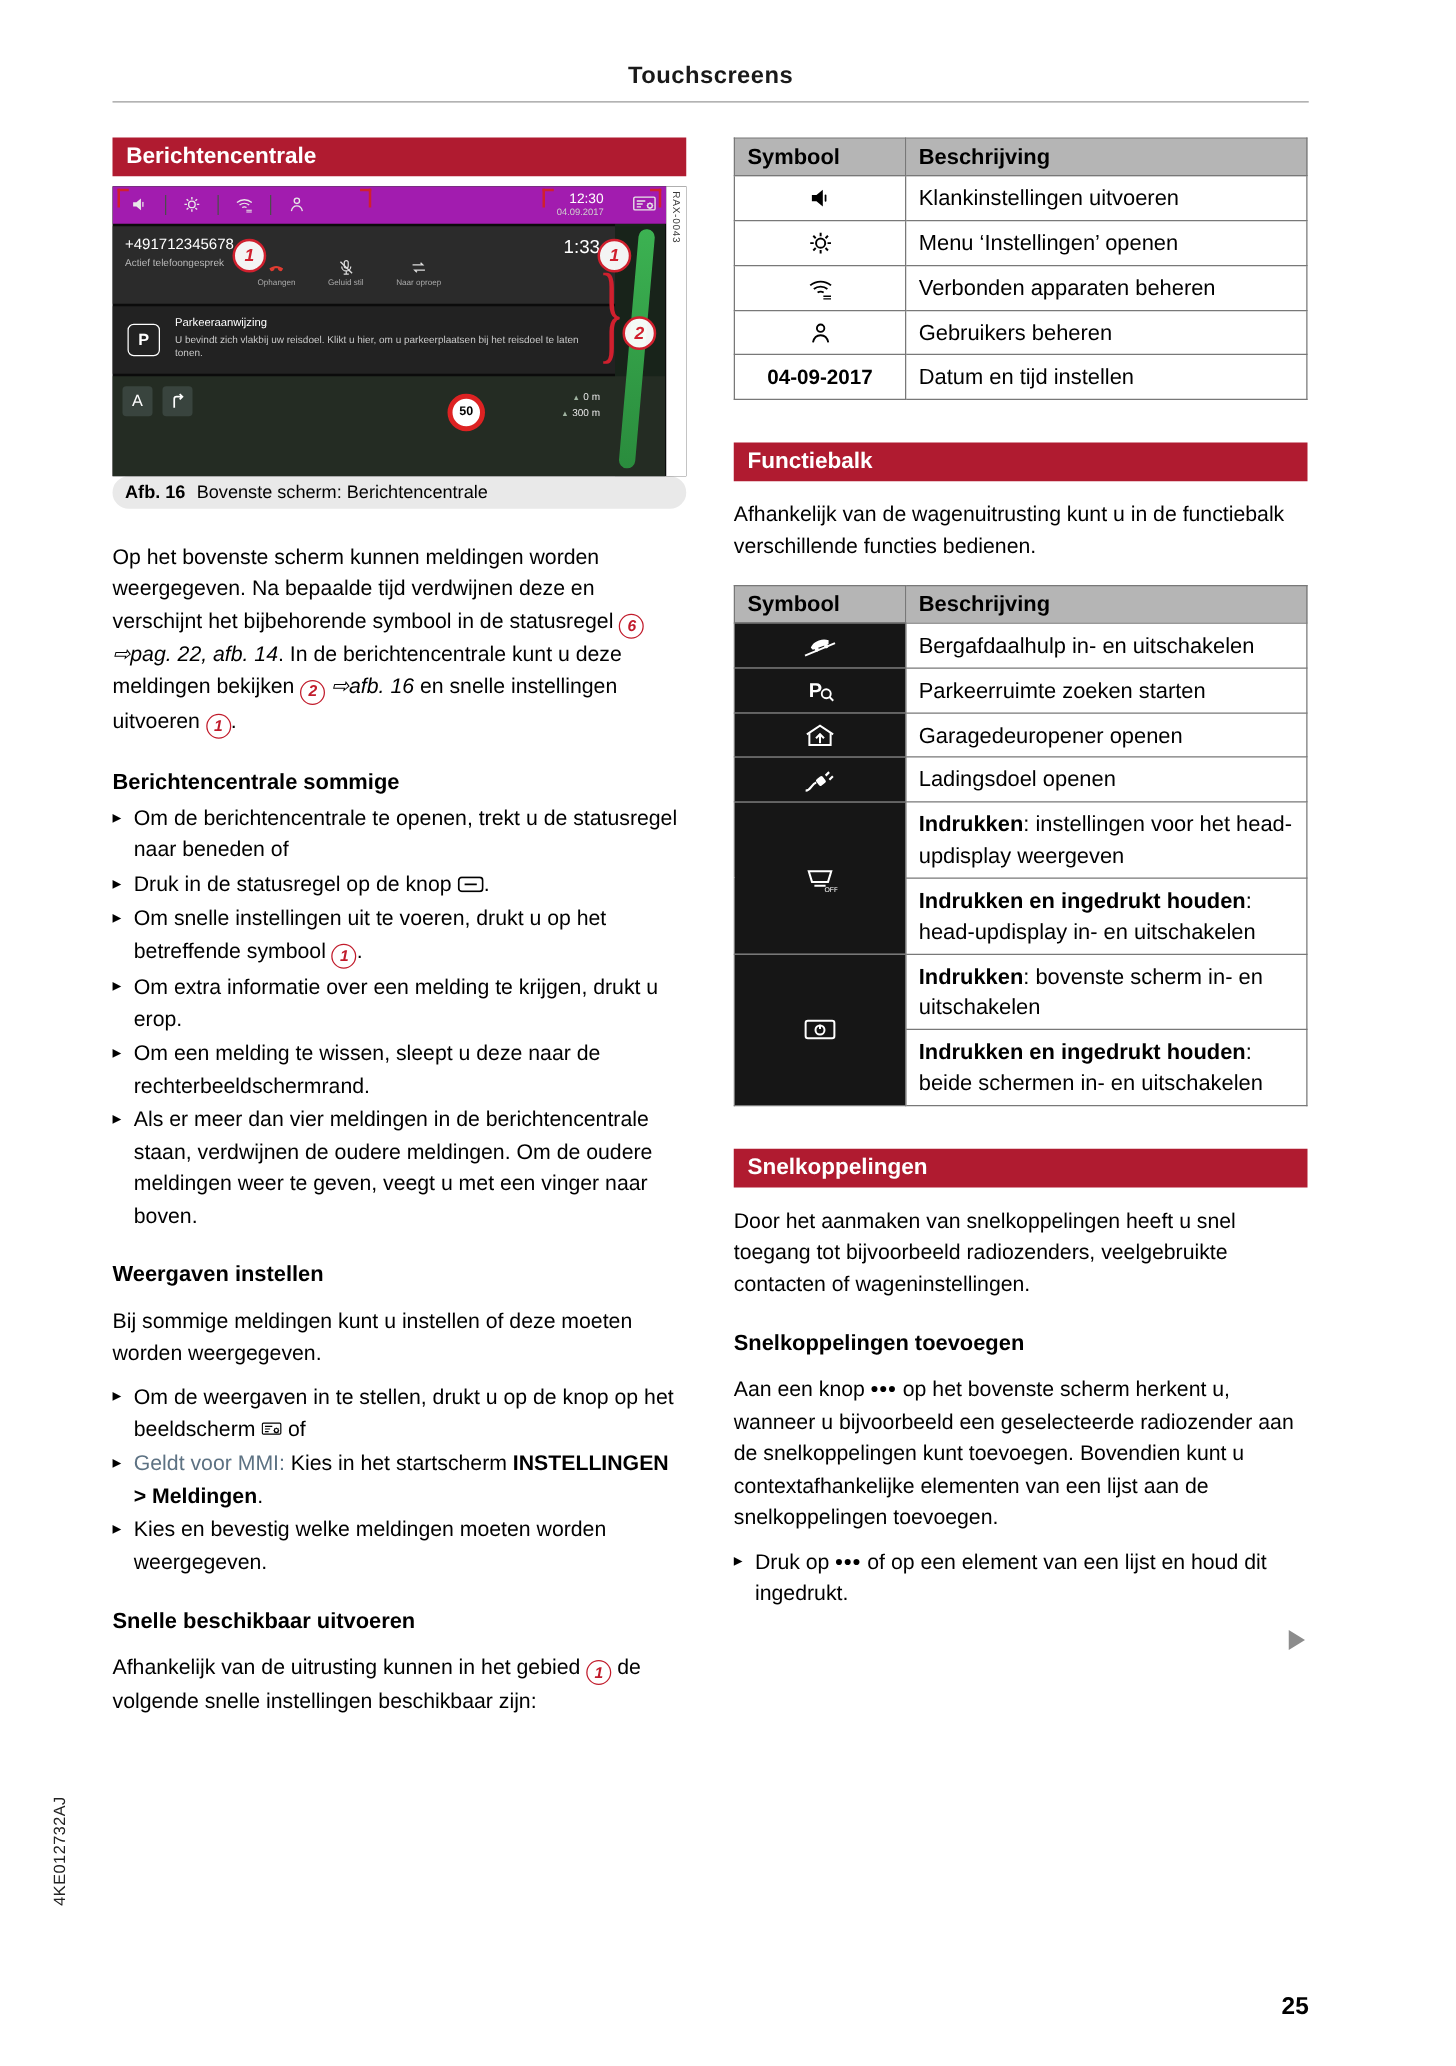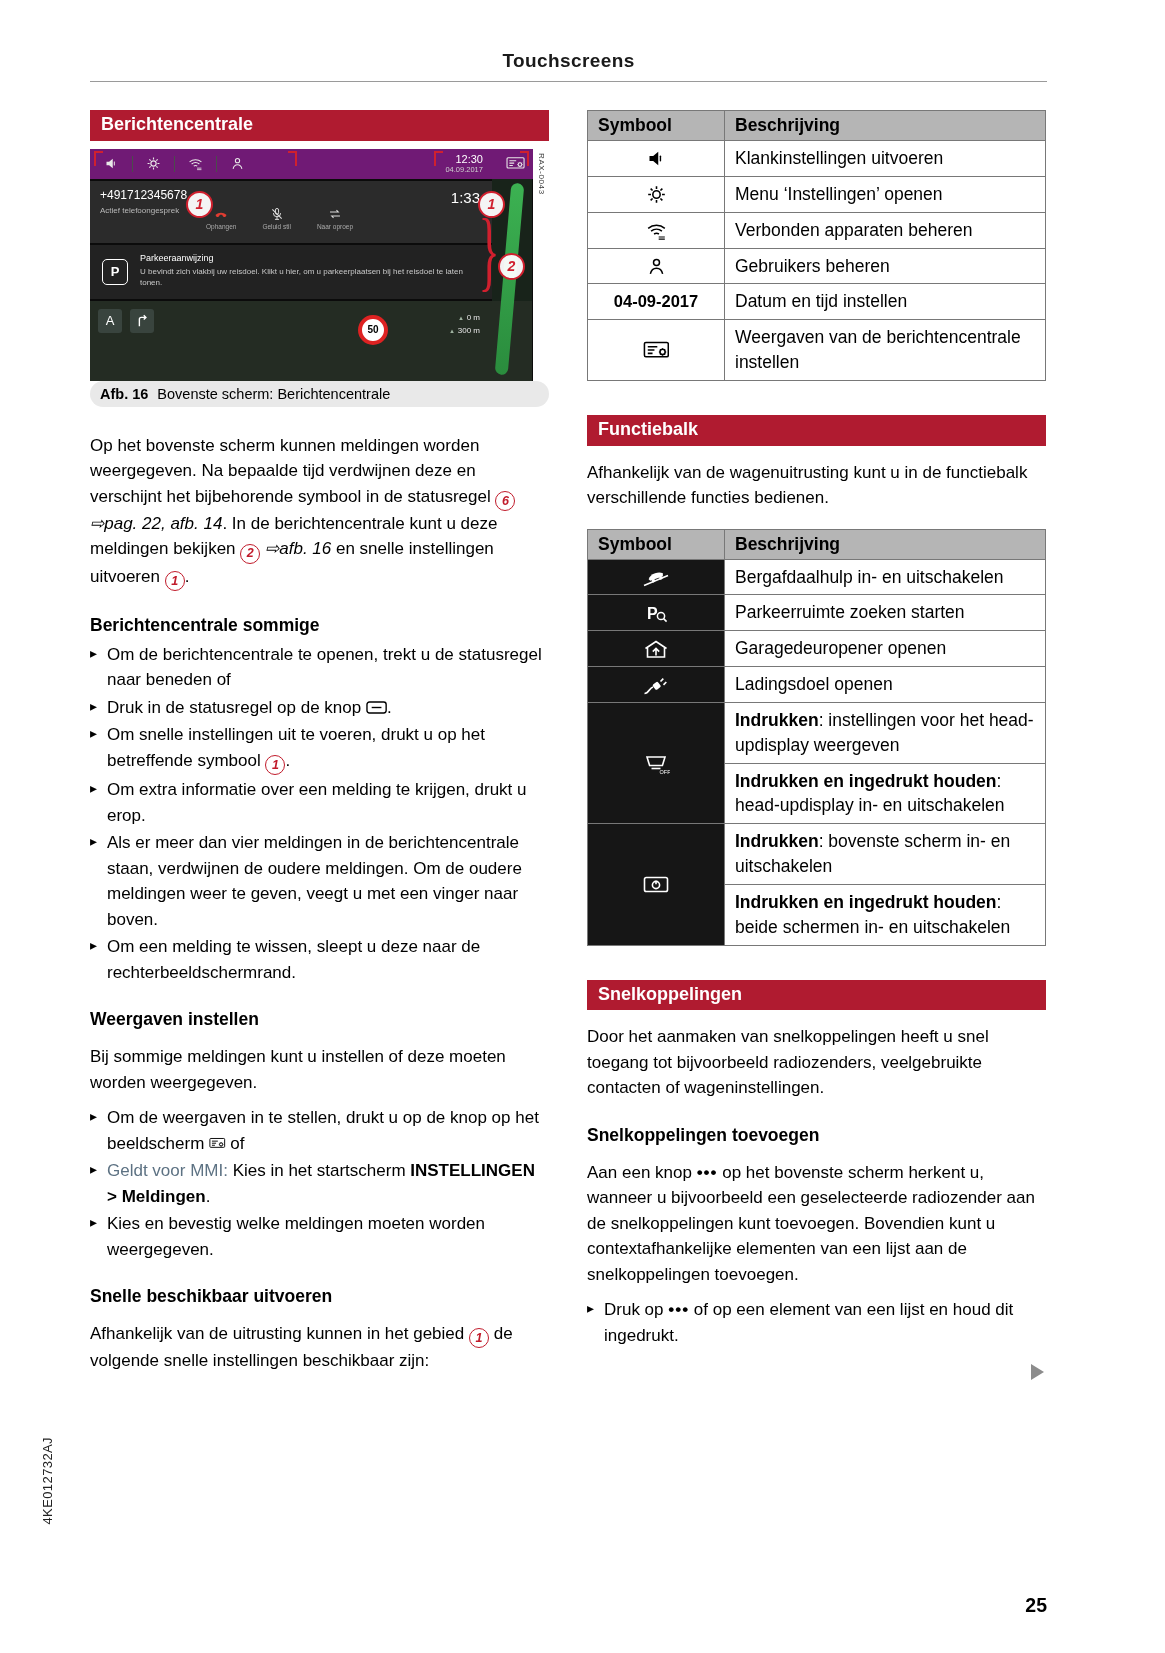--- a/index.html
+++ b/index.html
@@ -61,21 +61,21 @@
   .td-sym.dark{background:#161616;color:#fff;}
   .td-sym.dark .sym-icn svg{height:22px;}
   .sym-text{font-weight:bold;font-size:16.5px;white-space:nowrap;}
   .td-desc{padding:5px 10px;line-height:1.42;vertical-align:middle;}
   .tbl-gap{margin-bottom:34px;}
 
   
   .fig{margin:8px 0 0;padding:0;}
   .screen{position:relative;height:232px;background:#0b0b0b;overflow:hidden;}
   .scr-status{
-    position:absolute;left:0;top:0;right:16px;height:30px;background:#701a75;
+    position:absolute;left:0;top:0;right:16px;height:30px;background:#a21caf;
     display:flex;align-items:center;gap:13px;padding-left:14px;color:#e8e8e8;
   }
   .s-icn svg{height:15px;width:auto;display:block;}
   .s-sep{width:1px;height:16px;background:#4c4c4c;}
   .scr-clock{margin-left:auto;text-align:right;line-height:1.15;}
   .scr-time{font-size:11px;color:#fff;}
   .scr-date{font-size:7.5px;color:#cfcfcf;}
   .s-right{margin:0 8px 0 10px;}
   .rmark{position:absolute;top:2px;width:7px;height:13px;border-top:2px solid #d0202e;z-index:6;}
   .rmark.l{border-left:2px solid #d0202e;}
@@ -282,22 +282,22 @@
 
       <h3 class="subhead">Berichtencentrale sommige</h3>
       <ul class="bullets">
         <li>Om de berichtencentrale te openen, trekt u de statusregel naar beneden of</li>
         <li>Druk in de statusregel op de knop <span class="inline-icn"><svg viewBox="0 0 26 16" fill="none" stroke="currentColor" stroke-width="1.7">
                 <rect x="1.2" y="1.2" width="23.6" height="13.6" rx="3"></rect>
                 <path d="M7 8h12"></path>
               </svg></span>.</li>
         <li>Om snelle instellingen uit te voeren, drukt u op het betreffende symbool <span class="seg-circ">1</span>.</li>
         <li>Om extra informatie over een melding te krijgen, drukt u erop.</li>
+        <li>Om een melding te wissen, sleept u deze naar de rechterbeeldschermrand.</li>
         <li>Als er meer dan vier meldingen in de berichtencentrale staan, verdwijnen de oudere meldingen. Om de oudere meldingen weer te geven, veegt u met een vinger naar boven.</li>
-        <li>Om een melding te wissen, sleept u deze naar de rechterbeeldschermrand.</li>
       </ul>
 
       <h3 class="subhead">Weergaven instellen</h3>
       <p class="body">Bij sommige meldingen kunt u instellen of deze moeten worden weergegeven.</p>
       <ul class="bullets">
         <li>Om de weergaven in te stellen, drukt u op de knop op het beeldscherm <span class="inline-icn"><svg viewBox="0 0 28 22" fill="none" stroke="currentColor" stroke-width="1.6">
                 <rect x="1.5" y="2.5" width="25" height="15" rx="1.5"></rect>
                 <path d="M5 7h10M5 10.5h7M5 14h5"></path>
                 <circle cx="20.5" cy="12.5" r="2.7"></circle>
                 <path d="M20.5 8.6v1.2M20.5 15.2v1.2M16.6 12.5h1.2M23.2 12.5h1.2M17.8 9.8l.9.9M22.3 14.3l.9.9M23.2 9.8l-.9.9M18.7 14.3l-.9.9" stroke-width="1.1"></path>
@@ -347,29 +347,20 @@
             <td class="td-sym"><span class="sym-icn"><svg viewBox="0 0 24 24" fill="none" stroke="currentColor" stroke-width="1.7">
                     <circle cx="12" cy="7.5" r="3.4"></circle>
                     <path d="M5 20.5c.9-4.4 3.6-6.6 7-6.6s6.1 2.2 7 6.6"></path>
                   </svg></span></td>
             <td class="td-desc">Gebruikers beheren</td>
           </tr>
           <tr>
             <td class="td-sym"><span class="sym-text">04-09-2017</span></td>
             <td class="td-desc">Datum en tijd instellen</td>
           </tr>
-          <tr>
-            <td class="td-sym"><span class="sym-icn"><svg viewBox="0 0 28 22" fill="none" stroke="currentColor" stroke-width="1.6">
-                    <rect x="1.5" y="2.5" width="25" height="15" rx="1.5"></rect>
-                    <path d="M5 7h10M5 10.5h7M5 14h5"></path>
-                    <circle cx="20.5" cy="12.5" r="2.7"></circle>
-                    <path d="M20.5 8.6v1.2M20.5 15.2v1.2M16.6 12.5h1.2M23.2 12.5h1.2M17.8 9.8l.9.9M22.3 14.3l.9.9M23.2 9.8l-.9.9M18.7 14.3l-.9.9" stroke-width="1.1"></path>
-                  </svg></span></td>
-            <td class="td-desc">Weergaven van de berichtencentrale instellen</td>
-          </tr>
         </tbody>
       </table>
 
       <div class="banner">Functiebalk</div>
       <p class="body" style="margin:14px 0 18px;">Afhankelijk van de wagenuitrusting kunt u in de functiebalk verschillende functies bedienen.</p>
 
       <table class="sym-table tbl-gap">
         <thead>
           <tr>
             <th class="th-sym">Symbool</th>

